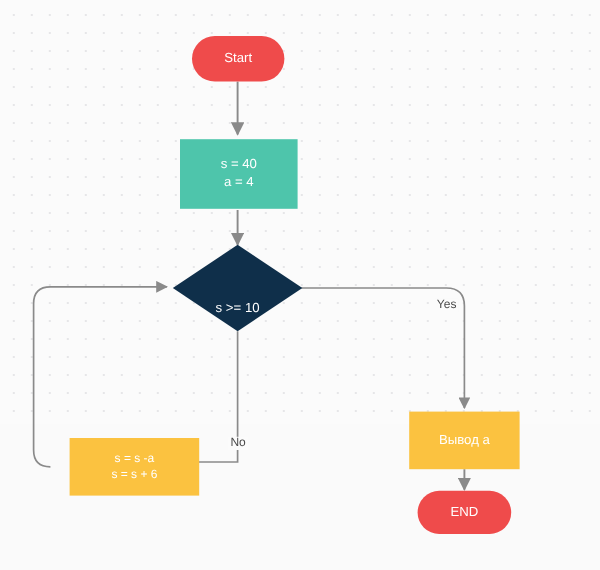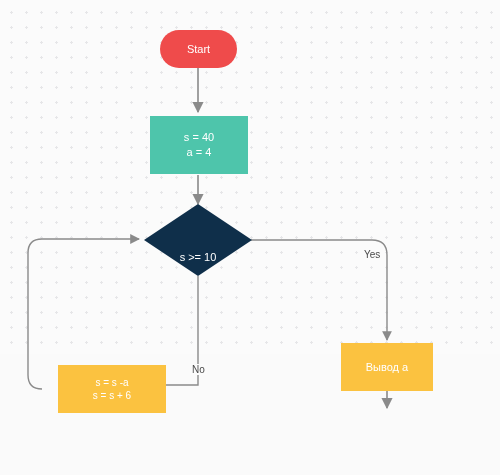--- a/index.html
+++ b/index.html
@@ -112,18 +112,21 @@
 
   <div class="node node-process-yellow" style="left:58px; top:365px; width:108px; height:48px;">
     <span class="node-line">s = s -a</span>
     <span class="node-line">s = s + 6</span>
   </div>
 
   <div class="node node-process-yellow" style="left:341px; top:343px; width:92px; height:48px; font-size:11px;">
     <span class="node-line">Вывод a</span>
   </div>
 
+  <div class="node node-terminal" style="left:348px; top:409px; width:78px; height:36px;">
+    <span class="node-line">END</span>
+  </div>
 
   <div class="edge-label" style="left:362px; top:249px;">Yes</div>
 
   <div class="edge-label" style="left:190px; top:364px;">No</div>
 
 </div>
 
 </body></html>

